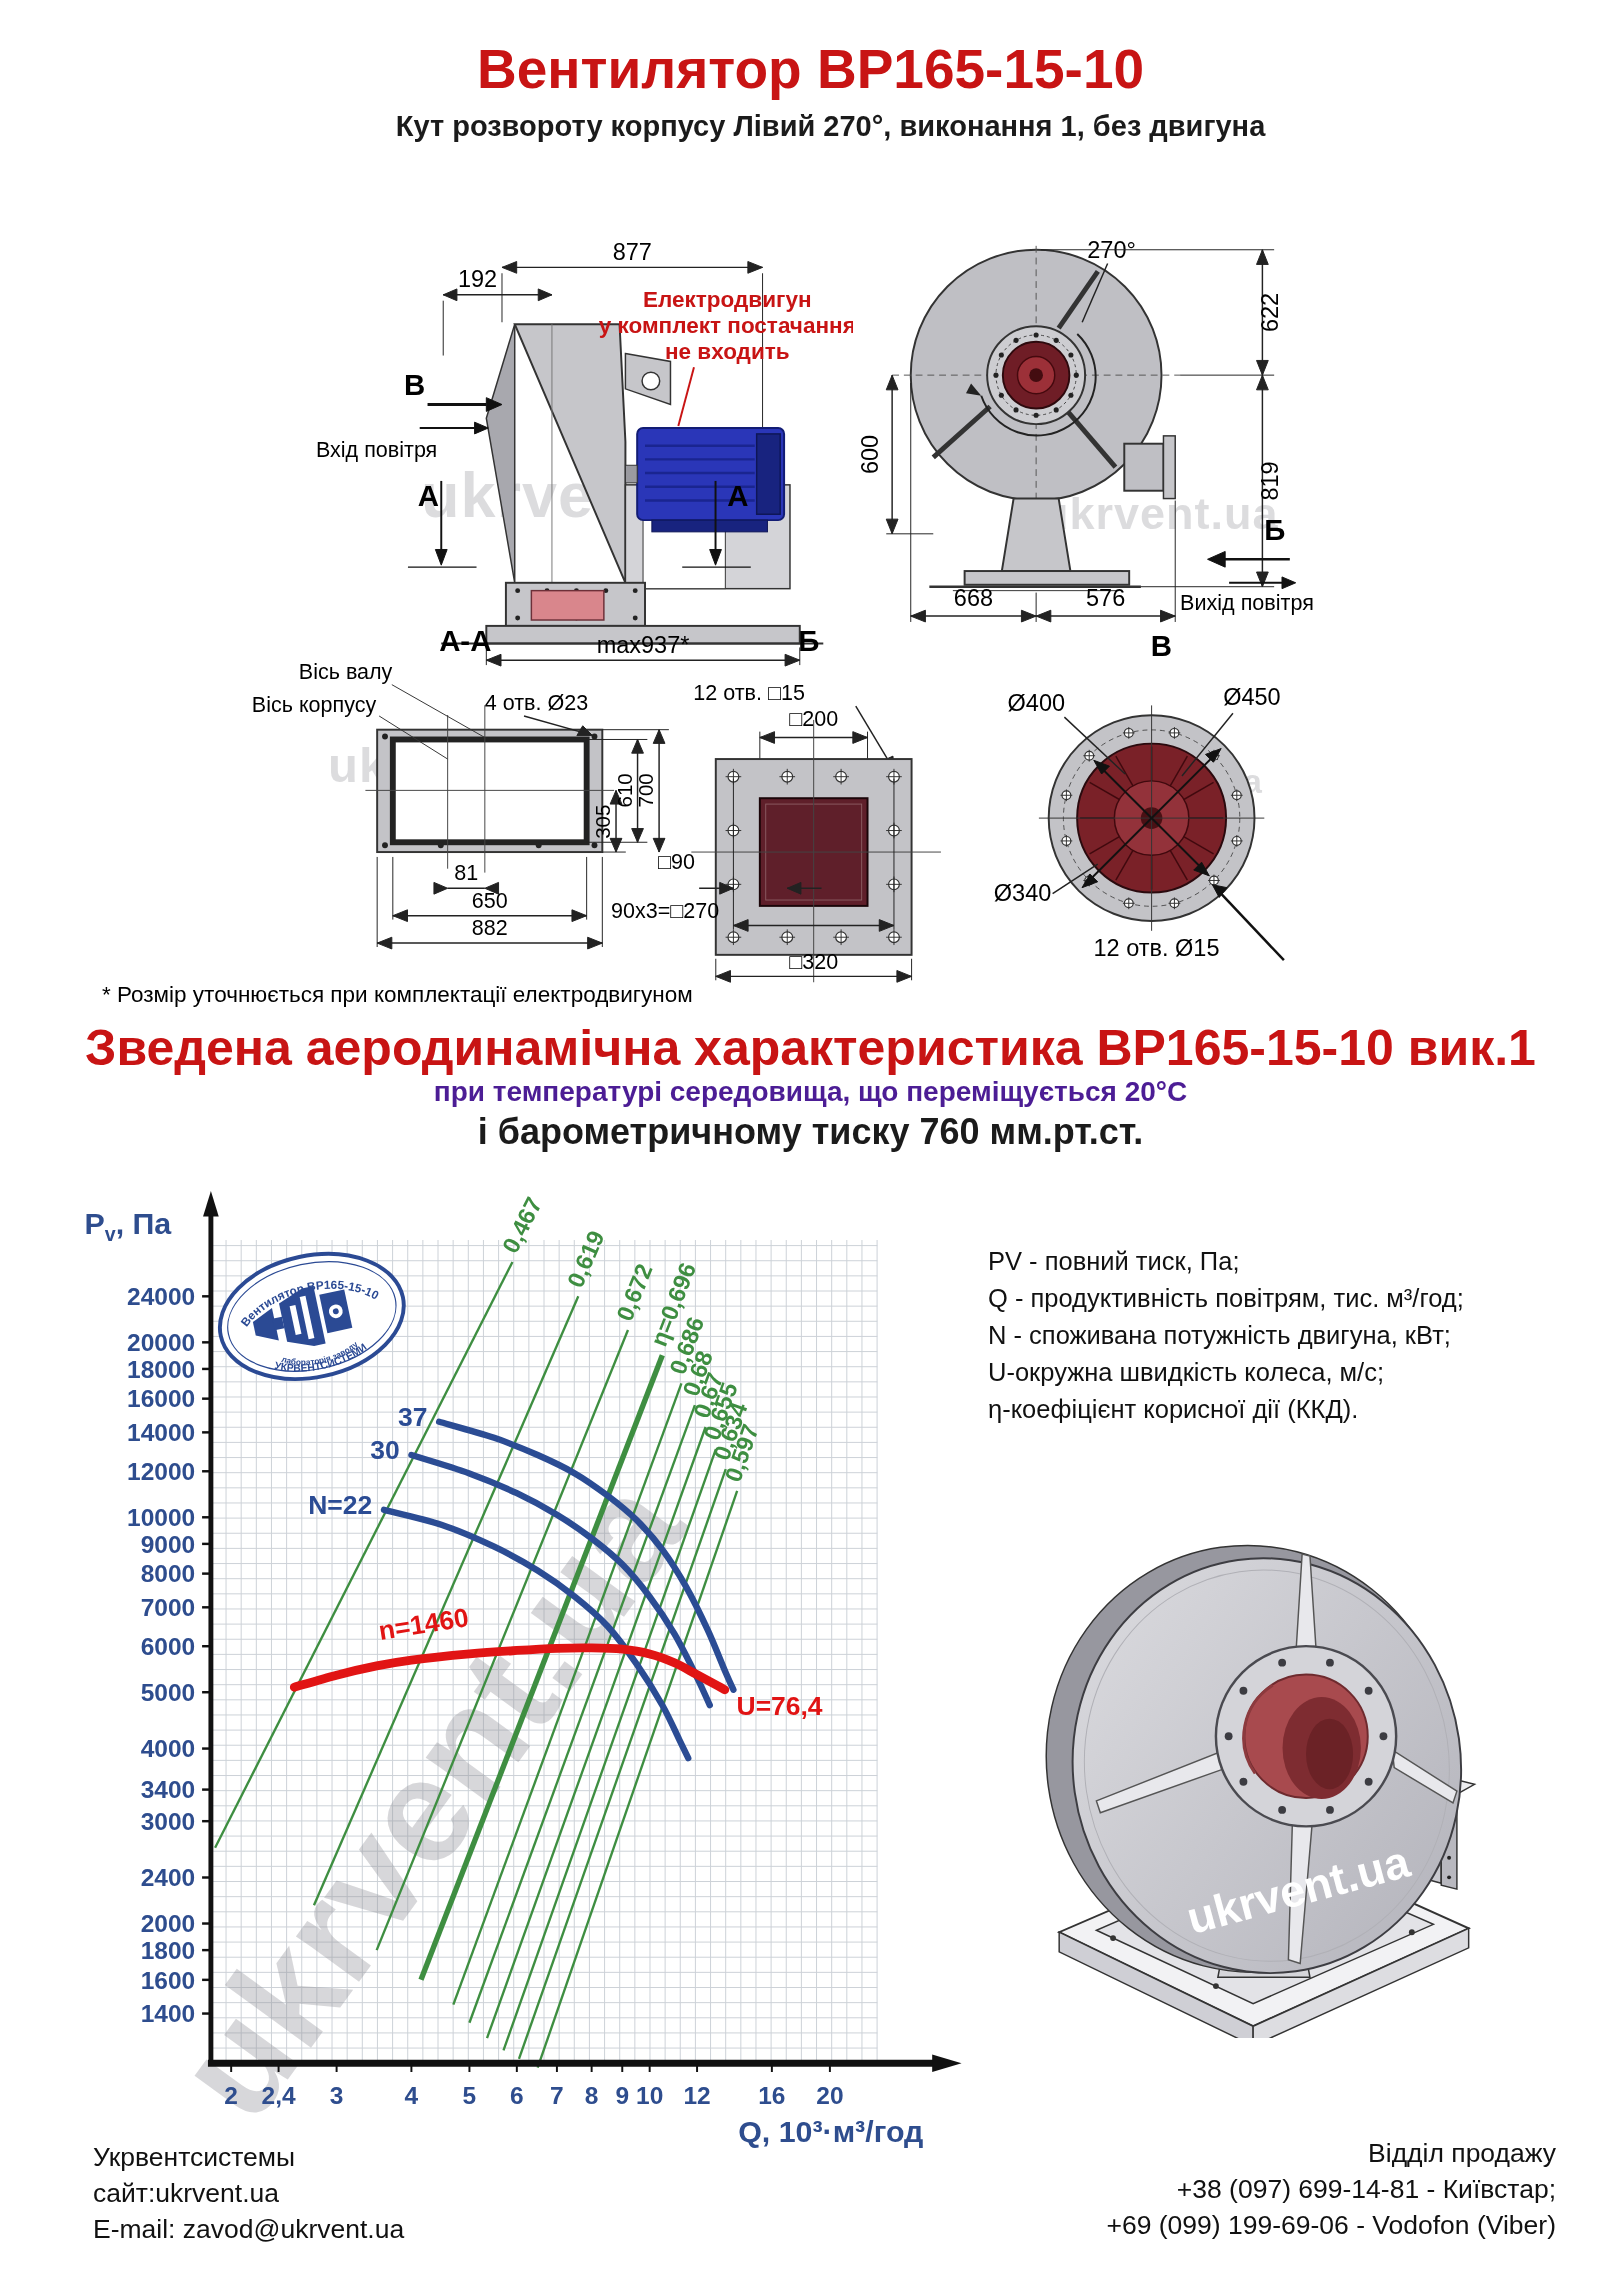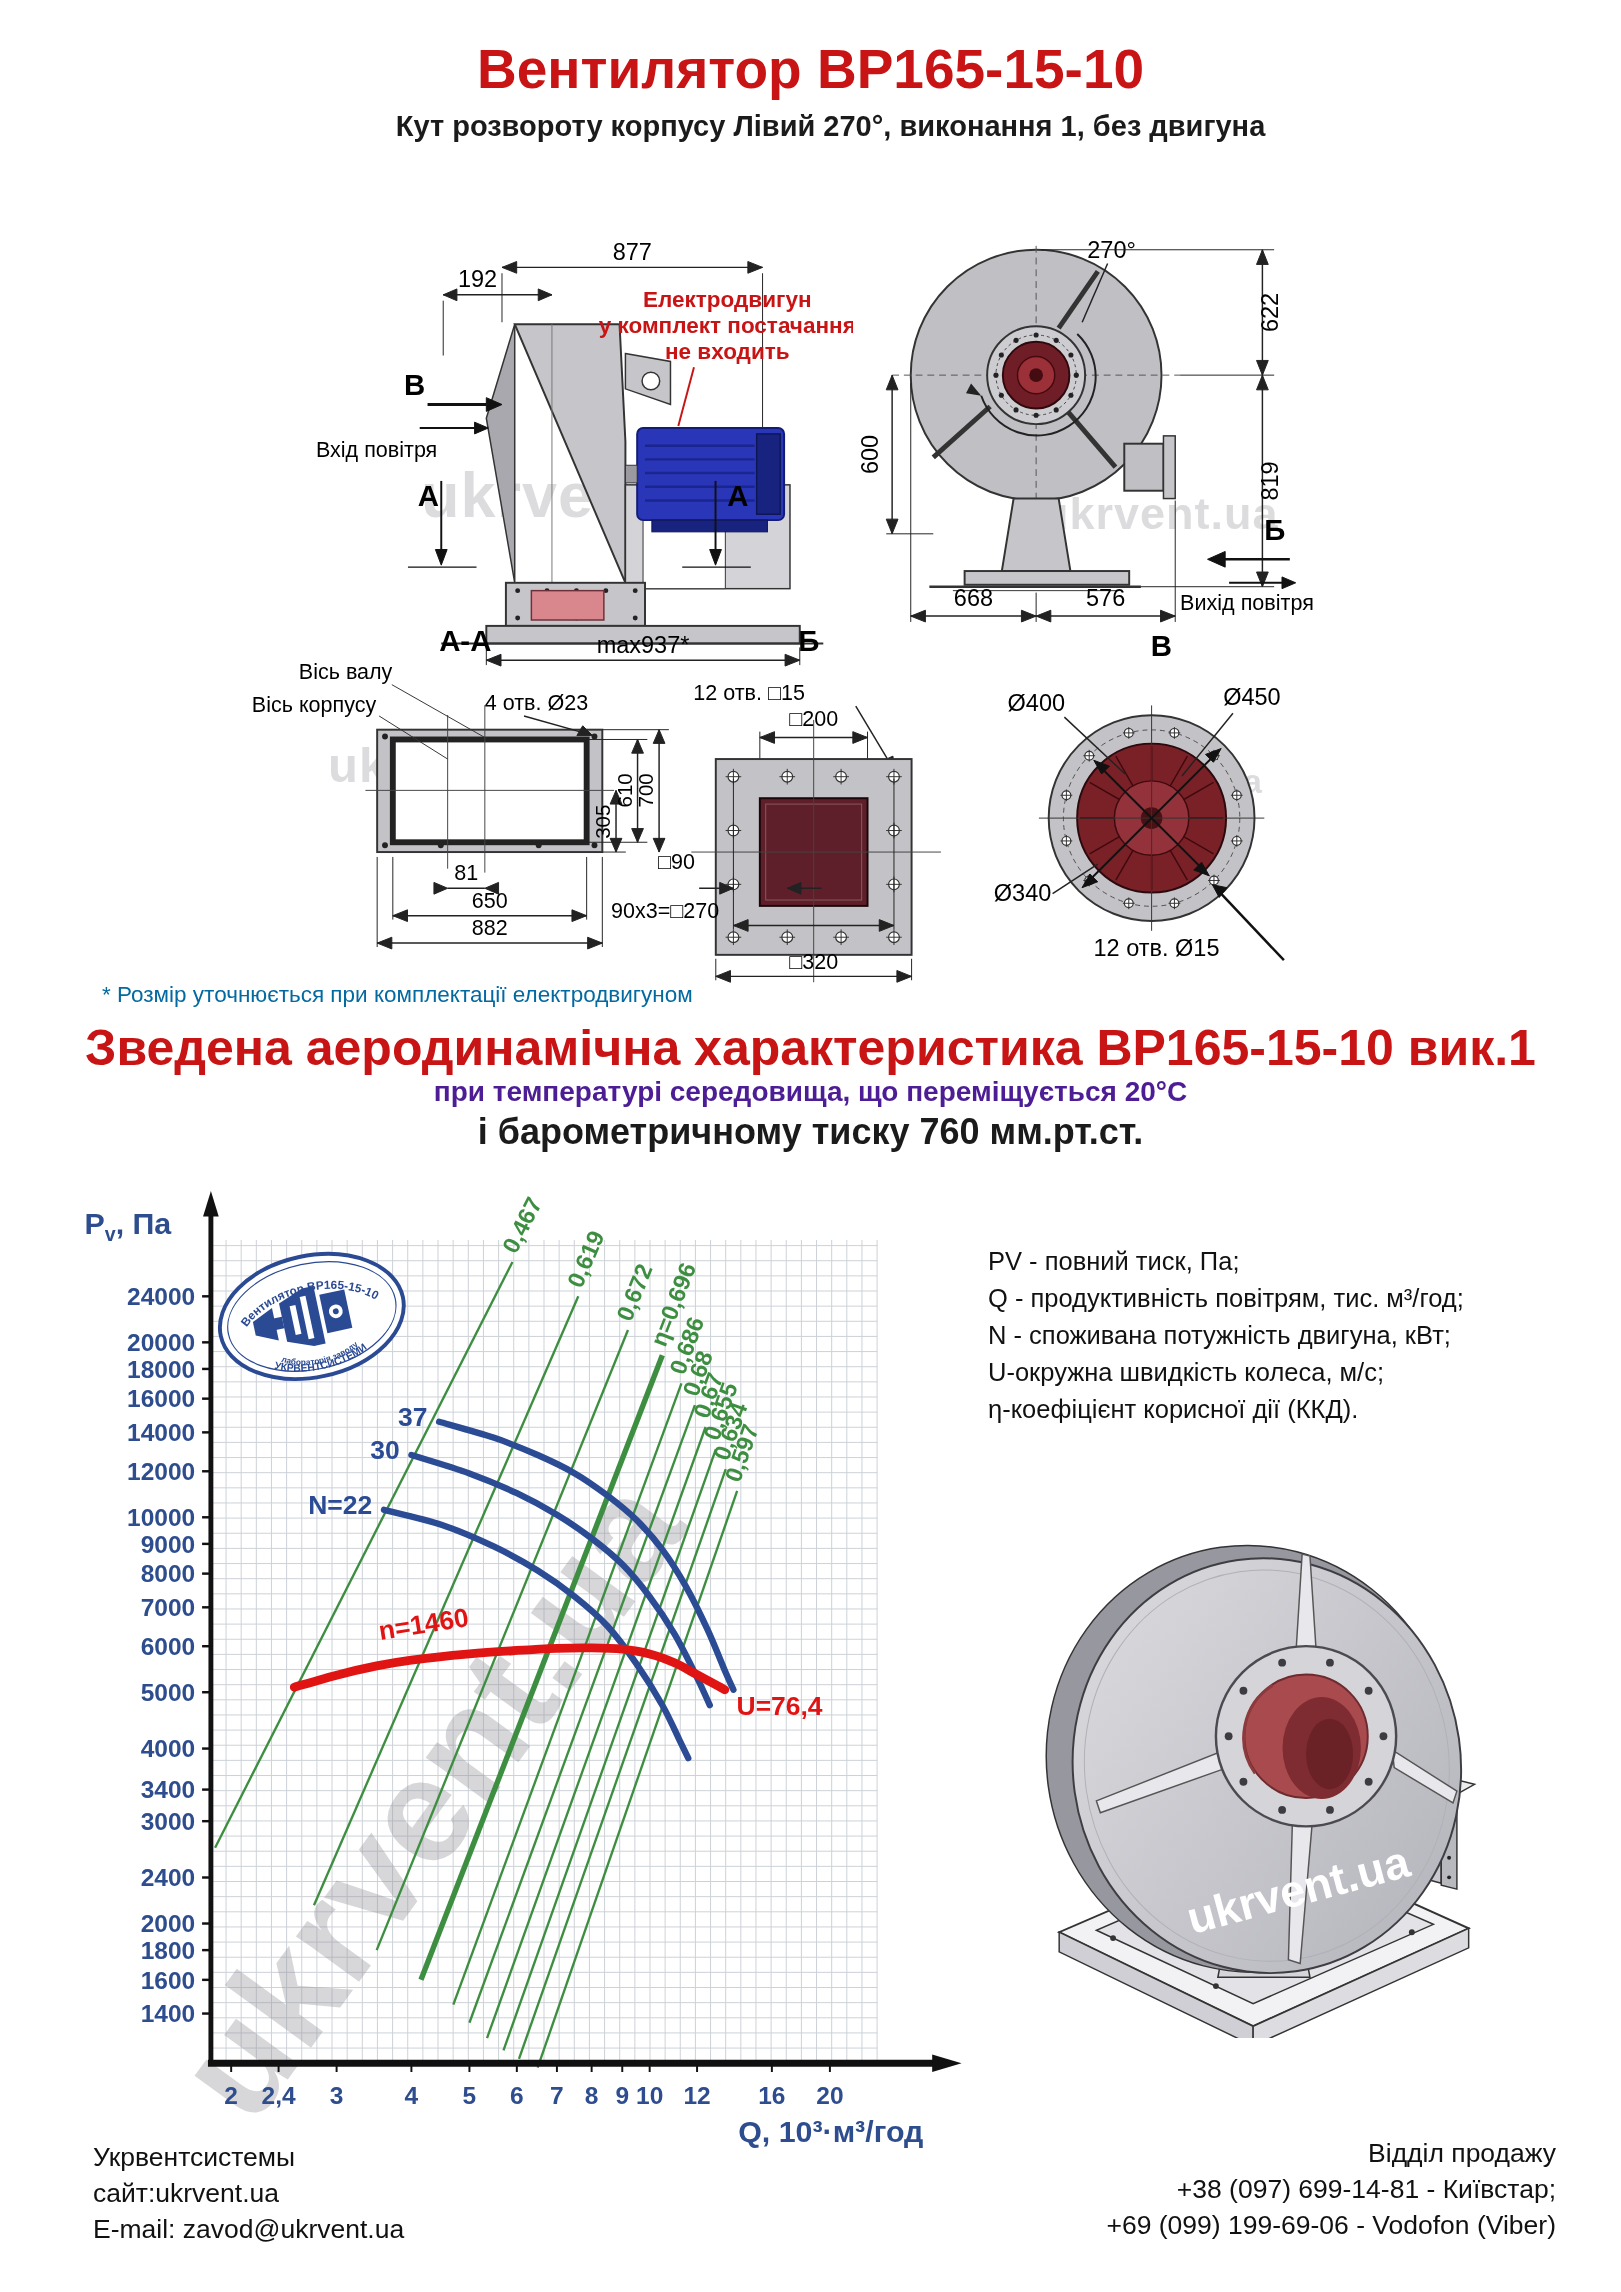--- a/index.html
+++ b/index.html
@@ -1,21 +1,21 @@
 <!DOCTYPE html>
 <html><head>
 <meta charset="utf-8">
 <style>
   html,body{margin:0;padding:0;}
   body{width:1621px;height:2293px;position:relative;background:#fff;
        font-family:"Liberation Sans",sans-serif;color:#111;overflow:hidden;}
   .abs{position:absolute;}
   .title{top:37px;left:0;width:100%;text-align:center;font-size:55px;font-weight:bold;color:#c81414;}
   .subtitle{top:110px;left:0;width:100%;text-align:center;font-size:29px;font-weight:bold;color:#1b1b1b;padding-left:20px;}
-  .note{top:982px;left:102px;font-size:22.5px;color:#0369a1;}
+  .note{top:982px;left:102px;font-size:22.5px;color:#000000;}
   .aero-head{top:1019px;left:0;width:100%;text-align:center;font-size:50px;font-weight:bold;color:#c81414;}
   .aero-sub1{top:1076px;left:0;width:100%;text-align:center;font-size:28px;font-weight:bold;color:#4c1d95;}
   .aero-sub2{top:1111px;left:0;width:100%;text-align:center;font-size:36px;font-weight:bold;color:#1b1b1b;}
   .legend{top:1243px;left:988px;width:617px;font-size:25.5px;line-height:37px;color:#111;}
   .footer-left{top:2139px;left:93px;font-size:26.5px;line-height:36px;color:#111;}
   .footer-right{top:2135px;right:65px;font-size:26.5px;line-height:36px;color:#111;text-align:right;margin-left:38px;}
   .wm{position:absolute;font-weight:bold;color:rgba(140,140,146,.30);letter-spacing:1px;pointer-events:none;}
   svg text{font-family:"Liberation Sans",sans-serif;}
 </style>
 </head>

